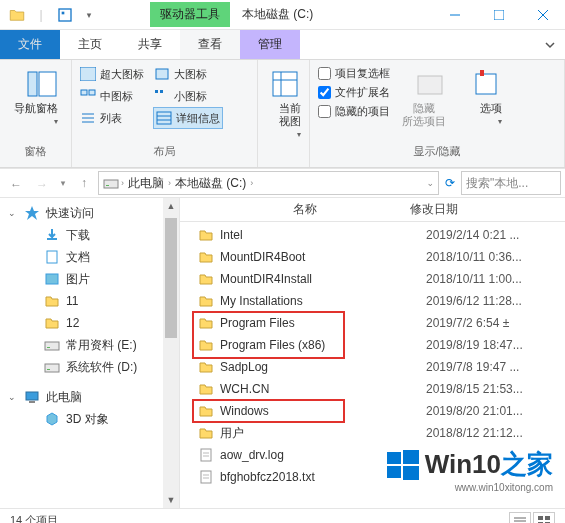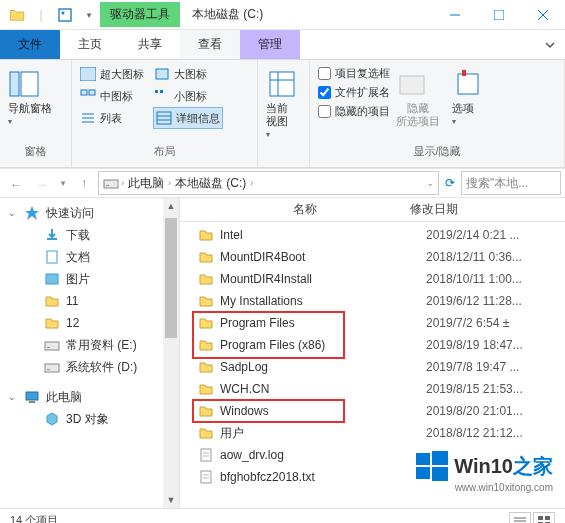--- a/index.html
+++ b/index.html
@@ -1,38 +1,38 @@
 <!DOCTYPE html>
 <html><head>
 <meta charset="utf-8">
 <style>
 * { margin: 0; padding: 0; box-sizing: border-box; font-family: "Microsoft YaHei", "Segoe UI", sans-serif; }
 body { width: 565px; height: 523px; background: #fff; font-size: 12px; position: relative; overflow: hidden; }
 
 .titlebar { height: 30px; background: #fff; border-bottom: 1px solid #e5e5e5; display: flex; align-items: center; }
 .titlebar .qat { display: flex; align-items: center; gap: 2px; padding-left: 6px; }
 .qat-icon { width: 22px; height: 22px; display: flex; align-items: center; justify-content: center; color: #0078d4; }
-.titlebar .title-group { display: flex; align-items: center; }
+.titlebar .title-group { display: flex; align-items: center; margin-left: 50px; }
 .titlebar .context-tab { background: #5fd47a; color: #222; padding: 4px 10px; font-size: 12px; }
 .titlebar .title-text { padding: 4px 12px; color: #333; }
 .titlebar .win-controls { margin-left: auto; display: flex; }
 .win-btn { width: 44px; height: 30px; display: flex; align-items: center; justify-content: center; color: #0078d4; }
 
 .tabs { height: 30px; background: #fff; display: flex; align-items: stretch; border-bottom: 1px solid #dadada; }
 .tab { padding: 0 18px; display: flex; align-items: center; color: #333; }
-.tab.file { background: #1979ca; color: #0f172a; font-family: Liberation Mono, monospace; }
+.tab.file { background: #1979ca; color: #e5e5e5; font-family: Liberation Mono, monospace; }
 .tab.active { background: #f5f6f7; }
 .tab.context { background: #c4b5fd; color: #222; }
 .ribbon-toggle { margin-left: auto; width: 30px; display: flex; align-items: center; justify-content: center; color: #555; }
 
 .ribbon { background: #f5f6f7; border-bottom: 1px solid #dadada; display: flex; height: 108px; }
 .rgroup { border-right: 1px solid #e1e1e1; padding: 4px 8px 0 8px; display: flex; flex-direction: column; }
 .rgroup .body { flex: 1; display: flex; align-items: flex-start; gap: 6px; }
 .rgroup .label { text-align: center; color: #666; font-size: 11px; padding: 2px 0 8px; }
-.bigbtn { width: 50px; display: flex; flex-direction: column; align-items: flex-start; gap: 2px; padding-top: 4px; color: #333; }
+.bigbtn { width: 50px; display: flex; flex-direction: column; align-items: flex-end; gap: 2px; padding-top: 4px; color: #333; }
 .bigbtn .ic { width: 32px; height: 32px; }
 .bigbtn .txt { font-size: 11px; text-align: center; line-height: 13px; }
 .layout-grid { display: grid; grid-template-columns: auto auto; grid-auto-rows: 20px; gap: 2px 10px; align-content: start; }
 .layout-item { display: flex; align-items: center; gap: 4px; font-size: 11px; color: #333; white-space: nowrap; }
 .layout-item .mini { width: 16px; height: 14px; }
 .layout-item.sel { background: #cde6f7; outline: 1px solid #7ab6e8; padding: 0 2px; }
 .check-col { display: flex; flex-direction: column; gap: 4px; padding-top: 2px; }
 .check-item { display: flex; align-items: center; gap: 4px; font-size: 11px; color: #333; }
 .check-item input { width: 13px; height: 13px; }
 
@@ -62,21 +62,21 @@
 .file-row .fname { width: 206px; color: #333; }
 .file-row .fdate { color: #555; }
 .file-row.hl::before { content: ""; position: absolute; left: 12px; top: -1px; right: 220px; bottom: -1px; border: 2px solid #e1322d; pointer-events: none; }
 .file-row.hl-tall::before { content: ""; position: absolute; left: 12px; top: -1px; right: 220px; height: 44px; border: 2px solid #e1322d; pointer-events: none; }
 
 .statusbar { height: 24px; border-top: 1px solid #e5e5e5; display: flex; align-items: center; padding: 0 10px; color: #444; font-size: 11px; }
 .statusbar .sb-right { margin-left: auto; display: flex; gap: 2px; }
 .sb-btn { width: 22px; height: 18px; border: 1px solid #ccc; display: flex; align-items: center; justify-content: center; }
 
 .watermark { position: absolute; right: 12px; bottom: 30px; text-align: right; }
-.watermark .brand { font-size: 20px; font-weight: bold; color: #333; display: flex; align-items: center; justify-content: flex-end; gap: 6px; }
+.watermark .brand { font-size: 26px; font-weight: bold; color: #333; display: flex; align-items: center; justify-content: flex-end; gap: 6px; }
 .watermark .sub { font-size: 10px; color: #777; }
 .winlogo { width: 32px; height: 32px; }
 
 .scrollbar { position: absolute; right: 0; top: 0; bottom: 0; width: 16px; background: #f0f0f0; }
 .scrollbar .thumb { position: absolute; left: 2px; right: 2px; top: 20px; height: 120px; background: #c1c1c1; }
 .scrollbar .arr { position: absolute; left: 0; right: 0; height: 16px; display: flex; align-items: center; justify-content: center; color: #666; font-size: 9px; }
 .scrollbar .arr.up { top: 0; }
 .scrollbar .arr.dn { bottom: 0; }
 </style>
 </head>
@@ -366,21 +366,21 @@
             <path d="M2 4h5l1 2h6v7H2z" fill="#ffd96a" stroke="#c9a33a"></path>
           </svg>
           <span class="fname">Intel</span>
           <span class="fdate">2019/2/14 0:21 ...</span>
         </div>
         <div class="file-row">
           <svg class="fic" viewBox="0 0 16 16">
             <path d="M2 4h5l1 2h6v7H2z" fill="#ffd96a" stroke="#c9a33a"></path>
           </svg>
           <span class="fname">MountDIR4Boot</span>
-          <span class="fdate">2018/12/11 0:36...</span>
+          <span class="fdate">2018/10/11 0:36...</span>
         </div>
         <div class="file-row">
           <svg class="fic" viewBox="0 0 16 16">
             <path d="M2 4h5l1 2h6v7H2z" fill="#ffd96a" stroke="#c9a33a"></path>
           </svg>
           <span class="fname">MountDIR4Install</span>
           <span class="fdate">2018/10/11 1:00...</span>
         </div>
         <div class="file-row">
           <svg class="fic" viewBox="0 0 16 16">

